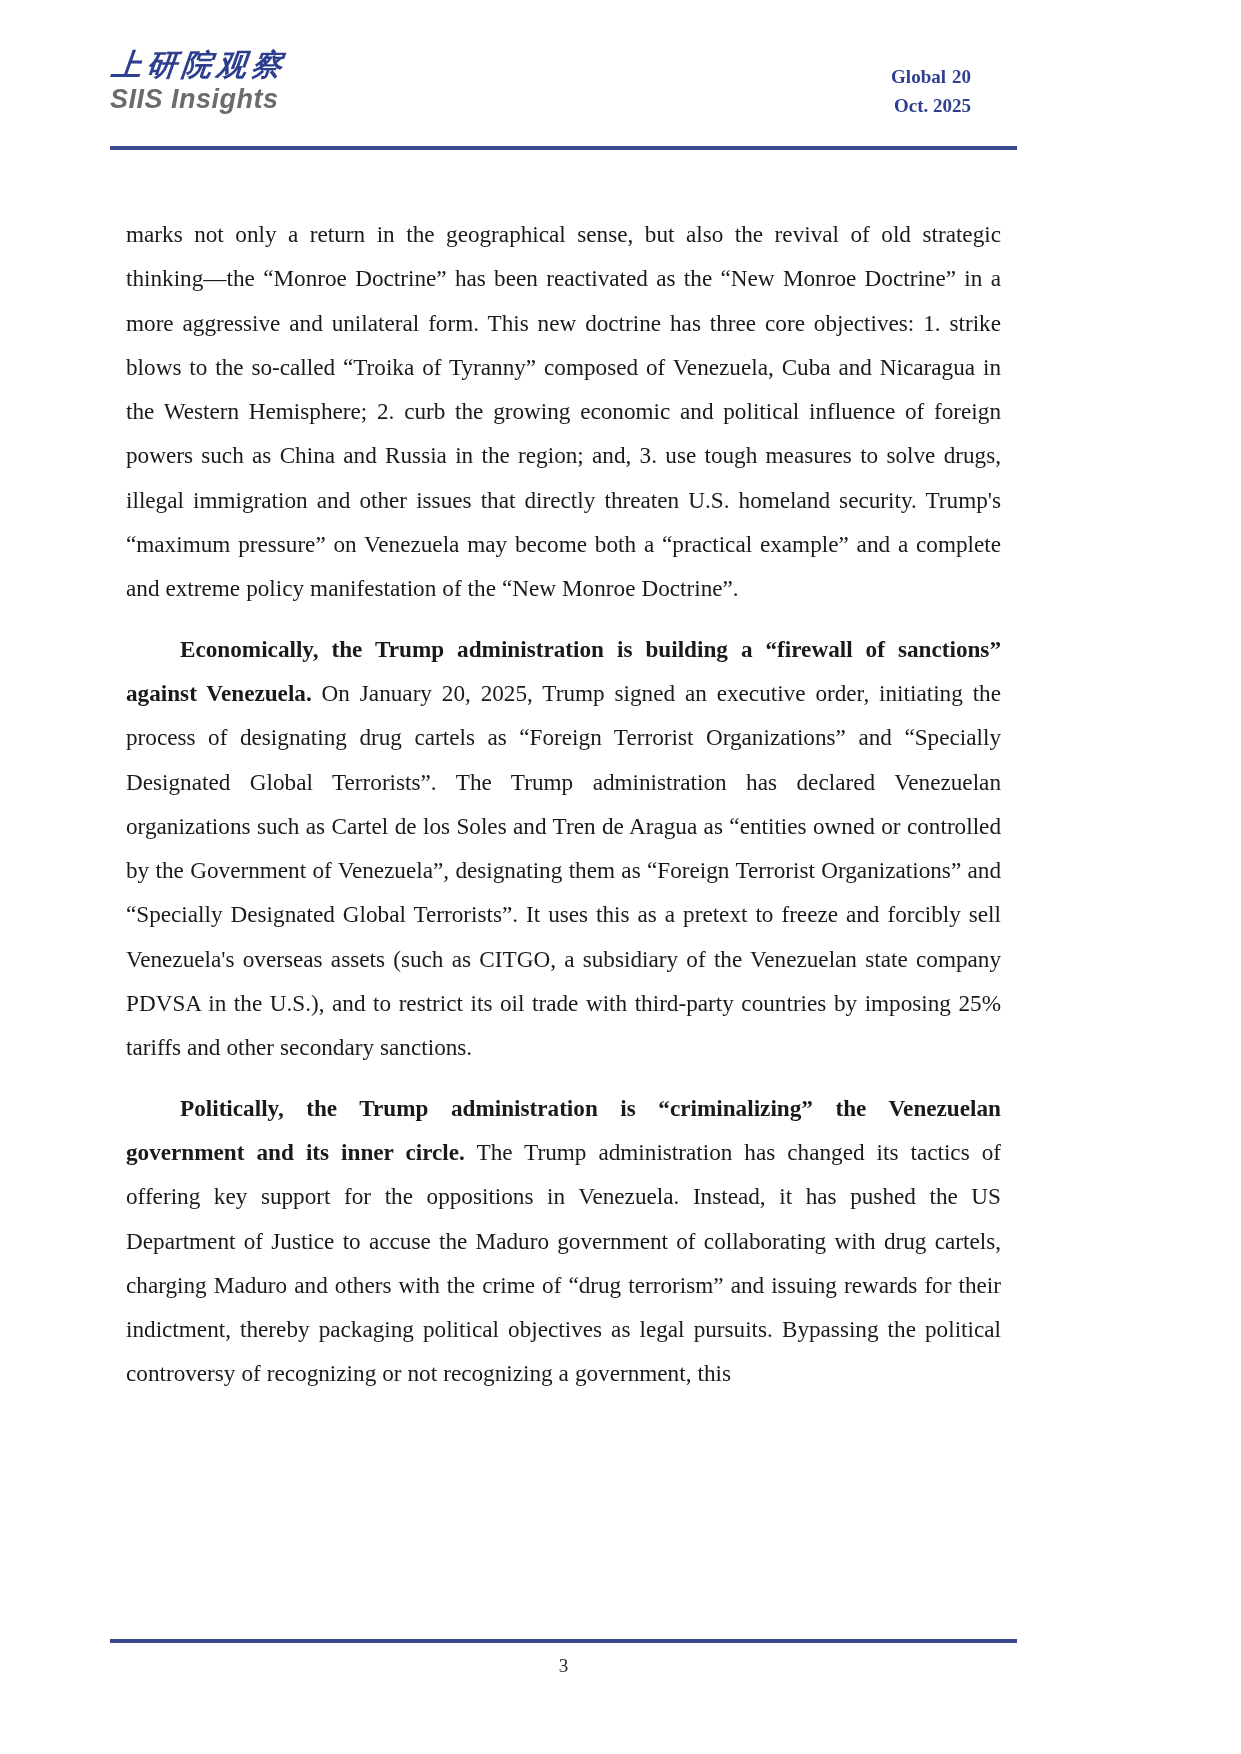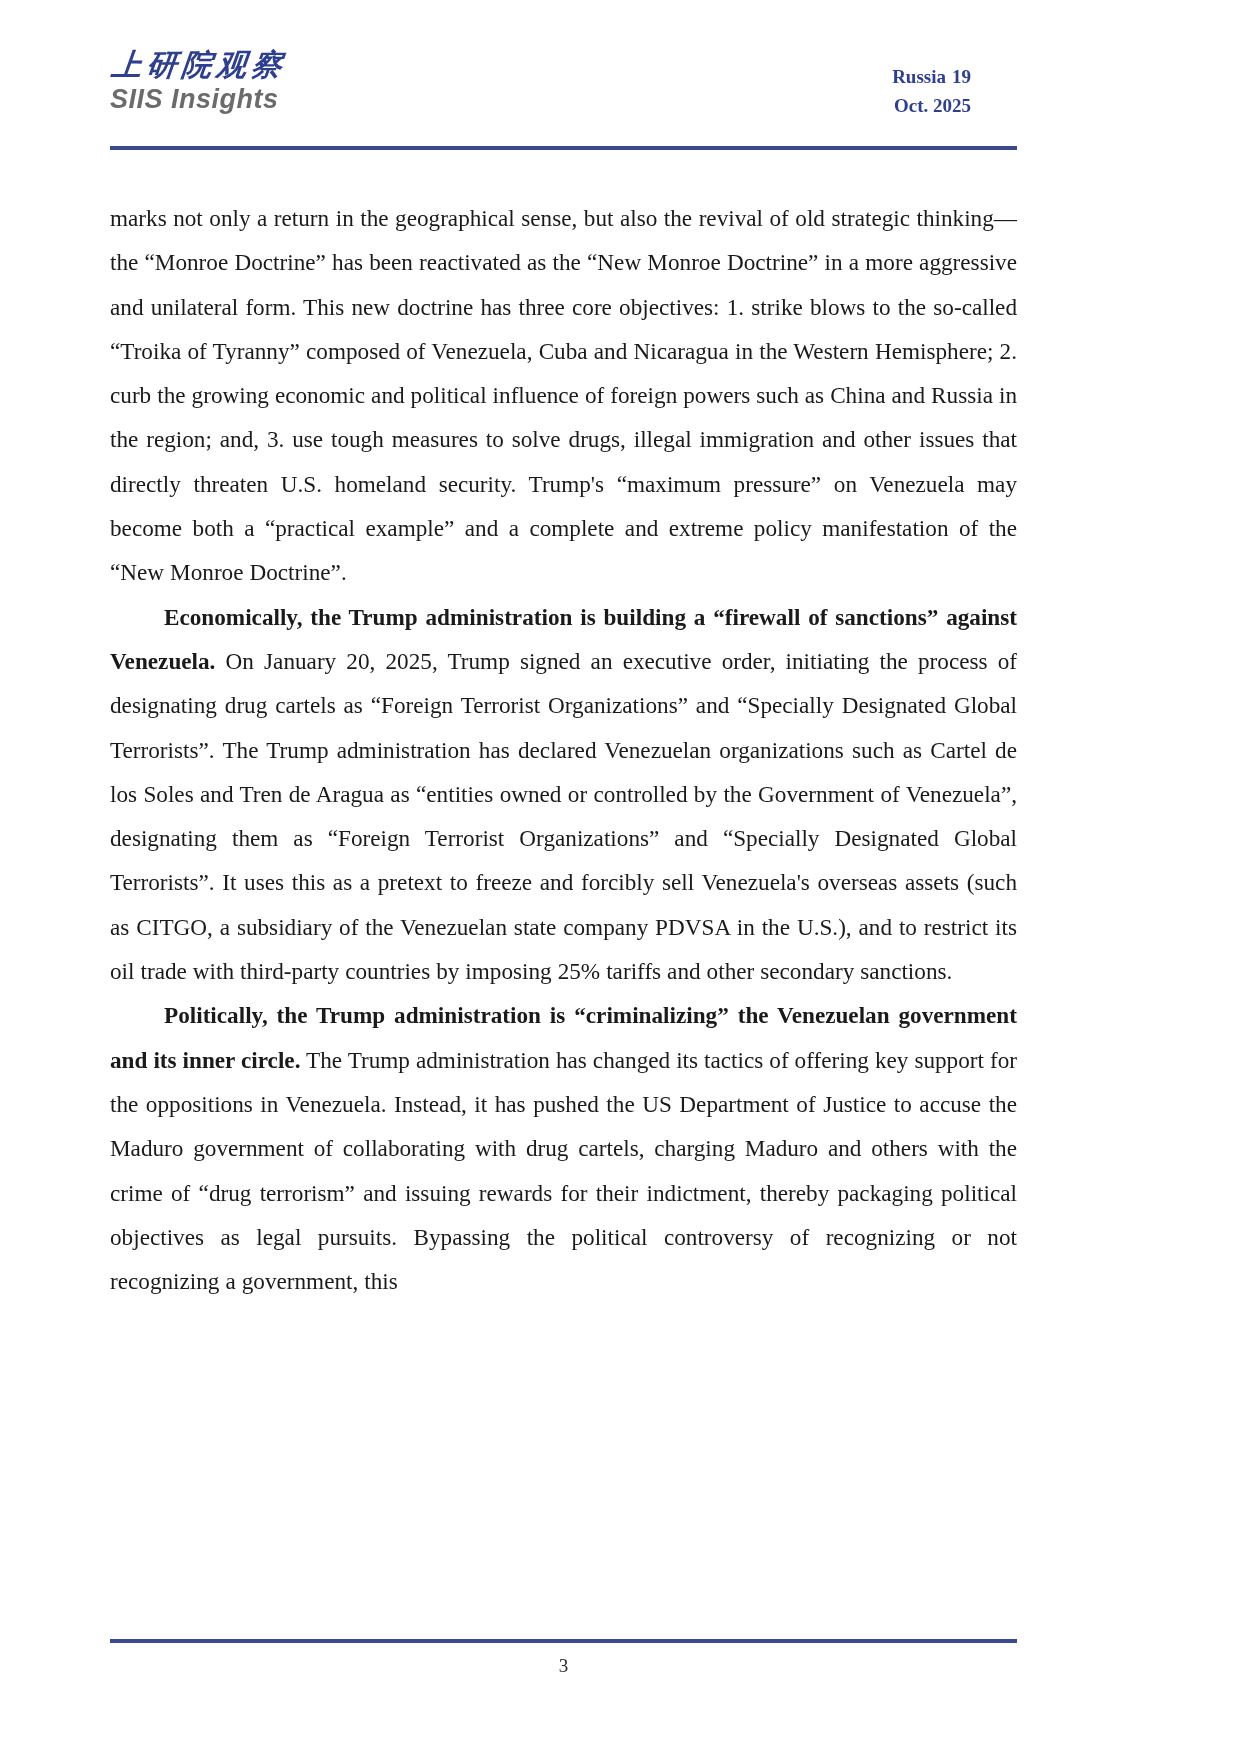--- a/index.html
+++ b/index.html
@@ -82,21 +82,21 @@
   .rule-bottom { top: 1639px; }
 
   
   .content {
     position: absolute;
     left: 110px;
     top: 196px;
     width: 907px;
   }
   p.para {
-    margin: 0;
+    margin: 16px;
     font-size: 23.2px;
     line-height: 44.3px;
     text-align: justify;
     text-justify: inter-word;
     word-spacing: 0.2px;
     color: #1a1a1a;
   }
   p.indent {
     text-indent: 54px;
   }
@@ -123,21 +123,21 @@
 
 <div class="page">
 
   <div class="header">
     <div class="masthead">
       <div class="masthead-cn">上研院观察</div>
       <div class="masthead-en">SIIS Insights</div>
     </div>
     <div class="issue-block">
       <div class="issue-line">
-        <span>Russia</span><span class="num">19</span>
+        <span>Global</span><span class="num">20</span>
       </div>
       <div class="issue-line">Oct. 2025</div>
     </div>
   </div>
 
   <div class="rule rule-top"></div>
 
   <div class="content">
     <p class="para"><span>marks not only a return in the geographical sense, but also the revival of old strategic thinking—the “Monroe Doctrine” has been reactivated as the “New Monroe Doctrine” in a more aggressive and unilateral form. This new doctrine has three core objectives: 1. strike blows to the so-called “Troika of Tyranny” composed of Venezuela, Cuba and Nicaragua in the Western Hemisphere; 2. curb the growing economic and political influence of foreign powers such as China and Russia in the region; and, 3. use tough measures to solve drugs, illegal immigration and other issues that directly threaten U.S. homeland security. Trump's “maximum pressure” on Venezuela may become both a “practical example” and a complete and extreme policy manifestation of the “New Monroe Doctrine”.</span></p>
     <p class="para indent"><span class="lead">Economically, the Trump administration is building a “firewall of sanctions” against Venezuela.</span><span> On January 20, 2025, Trump signed an executive order, initiating the process of designating drug cartels as “Foreign Terrorist Organizations” and “Specially Designated Global Terrorists”. The Trump administration has declared Venezuelan organizations such as Cartel de los Soles and Tren de Aragua as “entities owned or controlled by the Government of Venezuela”, designating them as “Foreign Terrorist Organizations” and “Specially Designated Global Terrorists”. It uses this as a pretext to freeze and forcibly sell Venezuela's overseas assets (such as CITGO, a subsidiary of the Venezuelan state company PDVSA in the U.S.), and to restrict its oil trade with third-party countries by imposing 25% tariffs and other secondary sanctions.</span></p>

